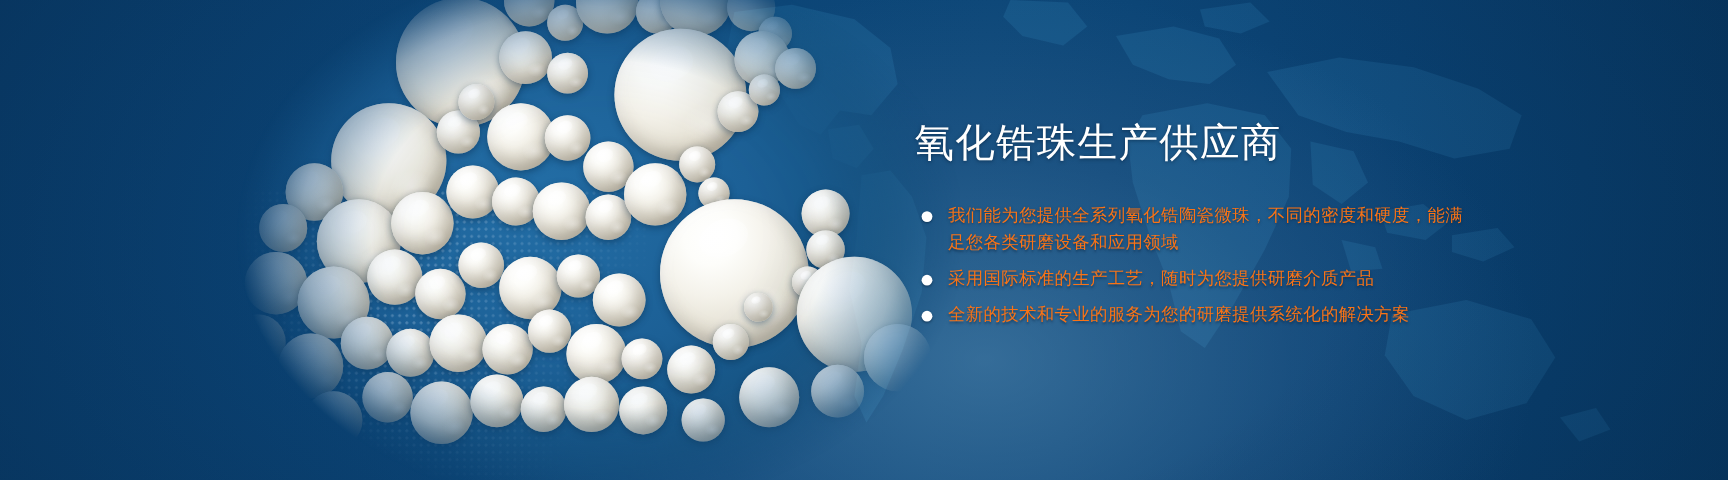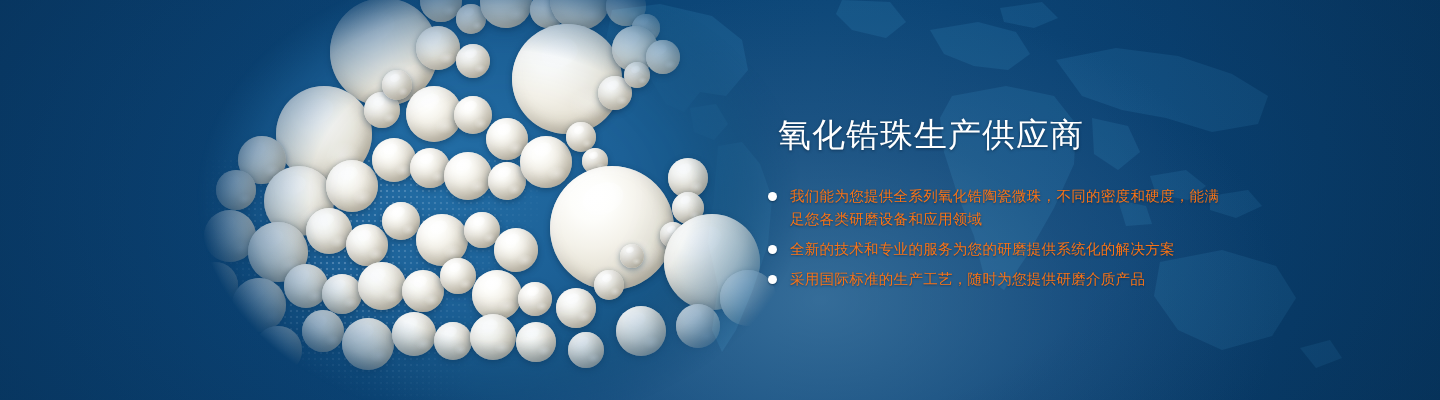--- a/index.html
+++ b/index.html
@@ -87,21 +87,21 @@
     background:radial-gradient(ellipse at 50% 50%, rgba(255,255,255,.34) 0%, rgba(255,255,255,0) 72%);
   }
 
   
   .copy{
     position:absolute;
     left:762px;top:98px;
     width:470px;
   }
   .headline{
-    margin:16px;
+    margin:0;
     font-size:33px;
     font-weight:400;
     line-height:1.25;
     color:#ffffff;
     letter-spacing:1px;
     text-shadow:0 1px 3px rgba(2,26,50,.55);
     white-space:nowrap;
   }
   .points{
     list-style:none;
@@ -243,22 +243,22 @@
 
   <div class="copy">
     <h1 class="headline">氧化锆珠生产供应商</h1>
     <ul class="points">
       <li class="point">
         <span class="bullet-dot"></span>
         <span>我们能为您提供全系列氧化锆陶瓷微珠，不同的密度和硬度，能满足您各类研磨设备和应用领域</span>
       </li>
       <li class="point">
         <span class="bullet-dot"></span>
-        <span>全新的技术和专业的服务为您的研磨提供系统化的解决方案</span>
+        <span>采用国际标准的生产工艺，随时为您提供研磨介质产品</span>
       </li>
       <li class="point">
         <span class="bullet-dot"></span>
-        <span>采用国际标准的生产工艺，随时为您提供研磨介质产品</span>
+        <span>全新的技术和专业的服务为您的研磨提供系统化的解决方案</span>
       </li>
     </ul>
   </div>
 
 </div>
 
 </body></html>

